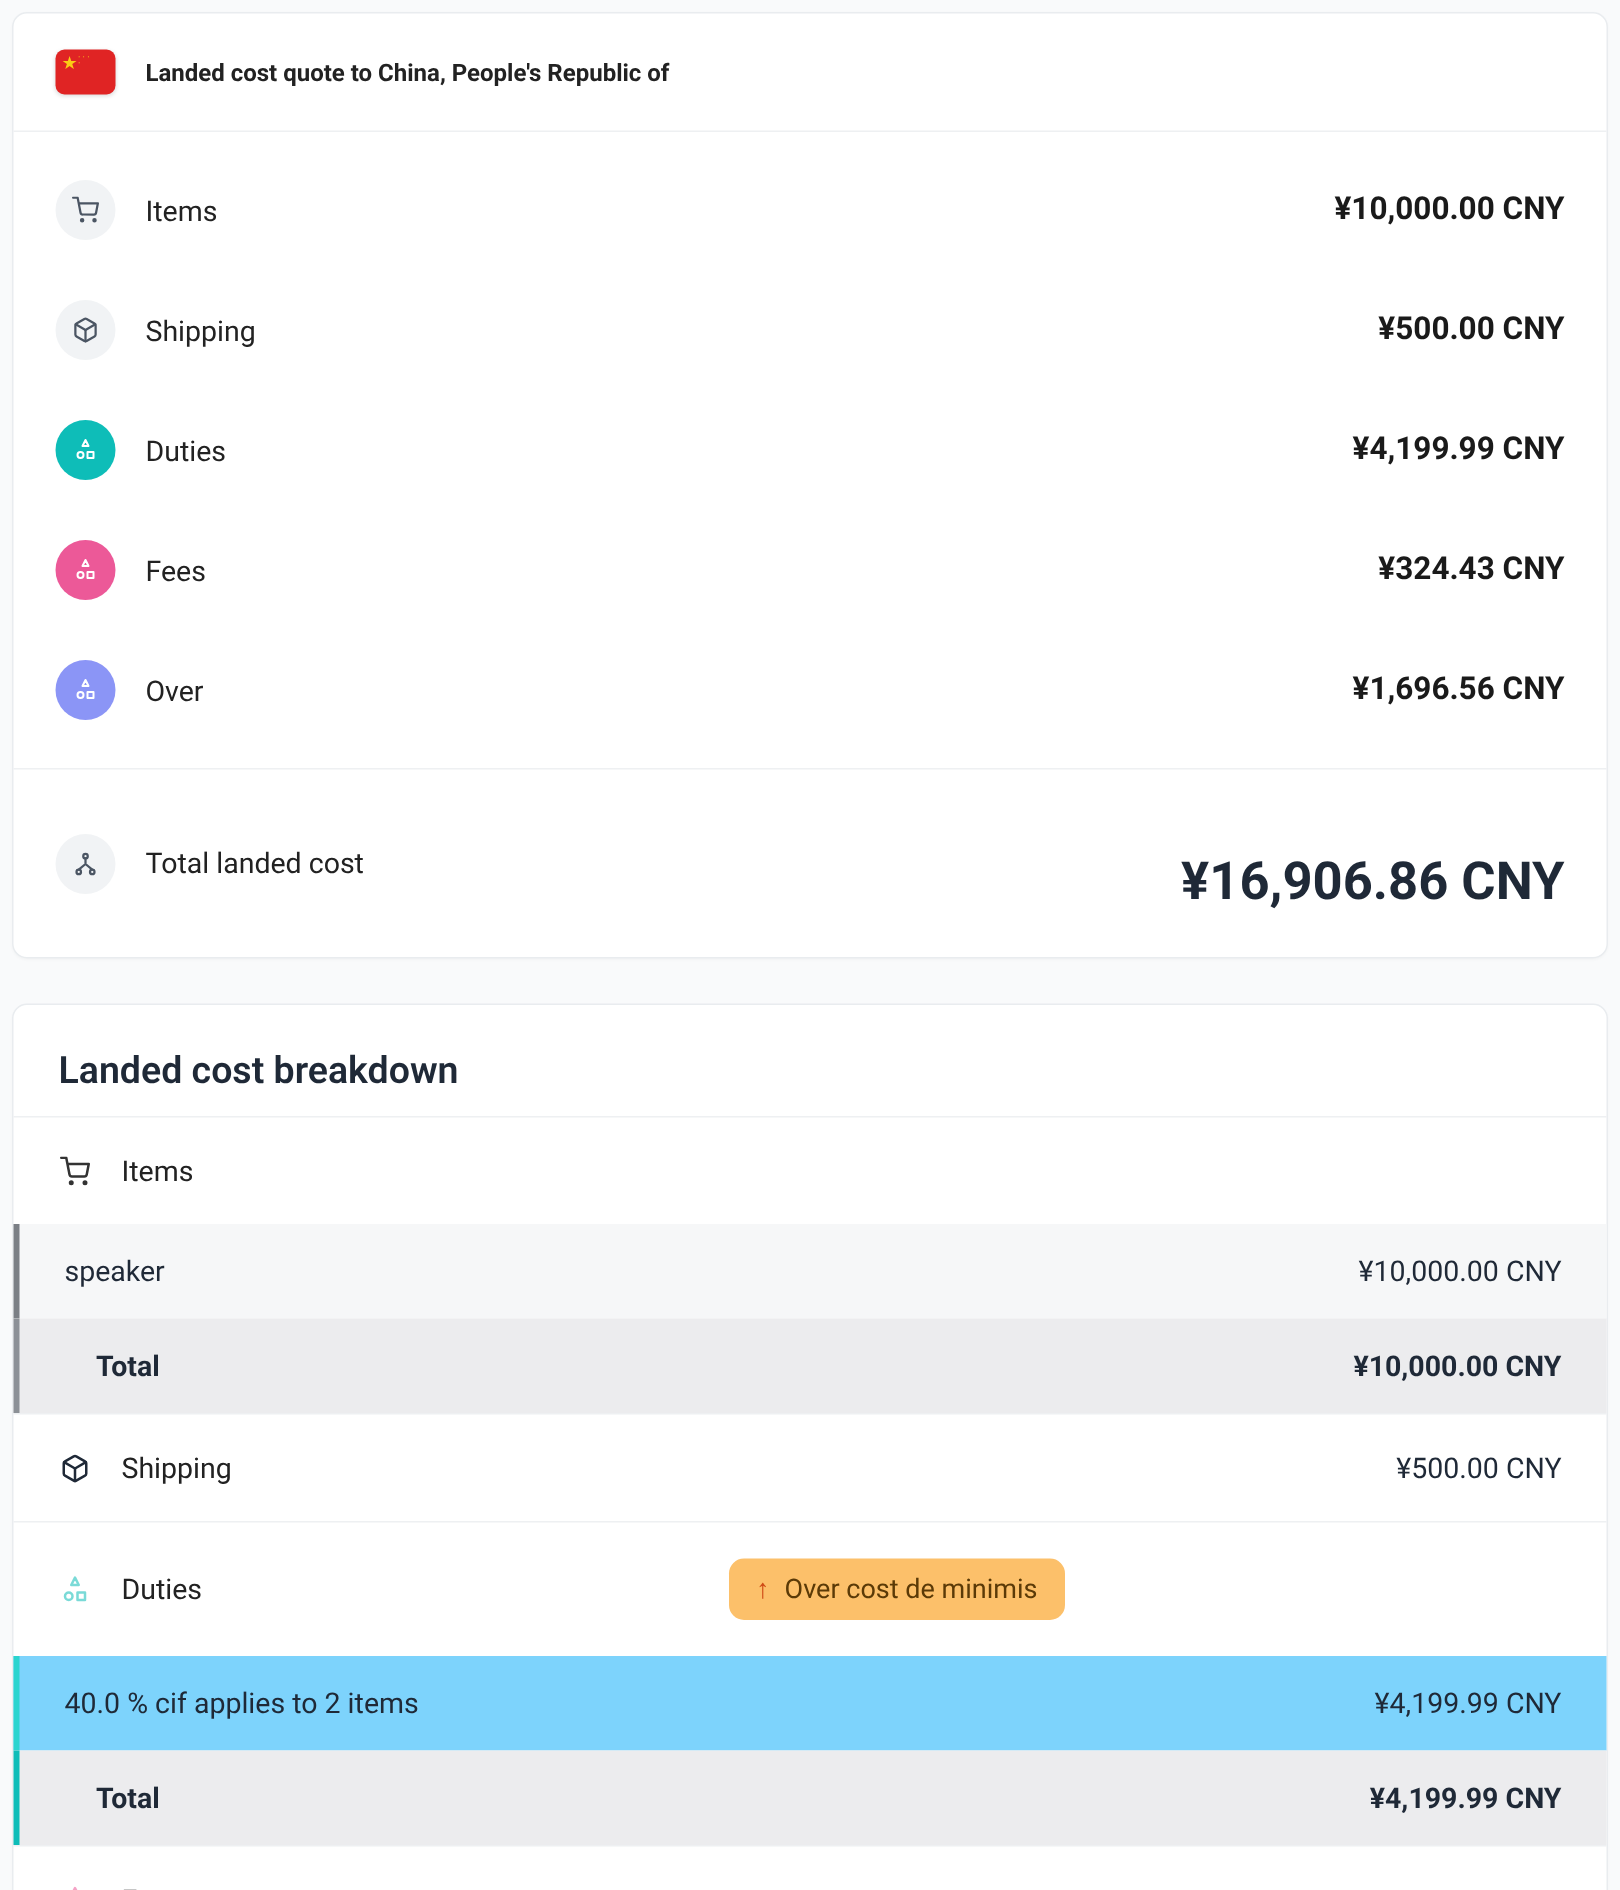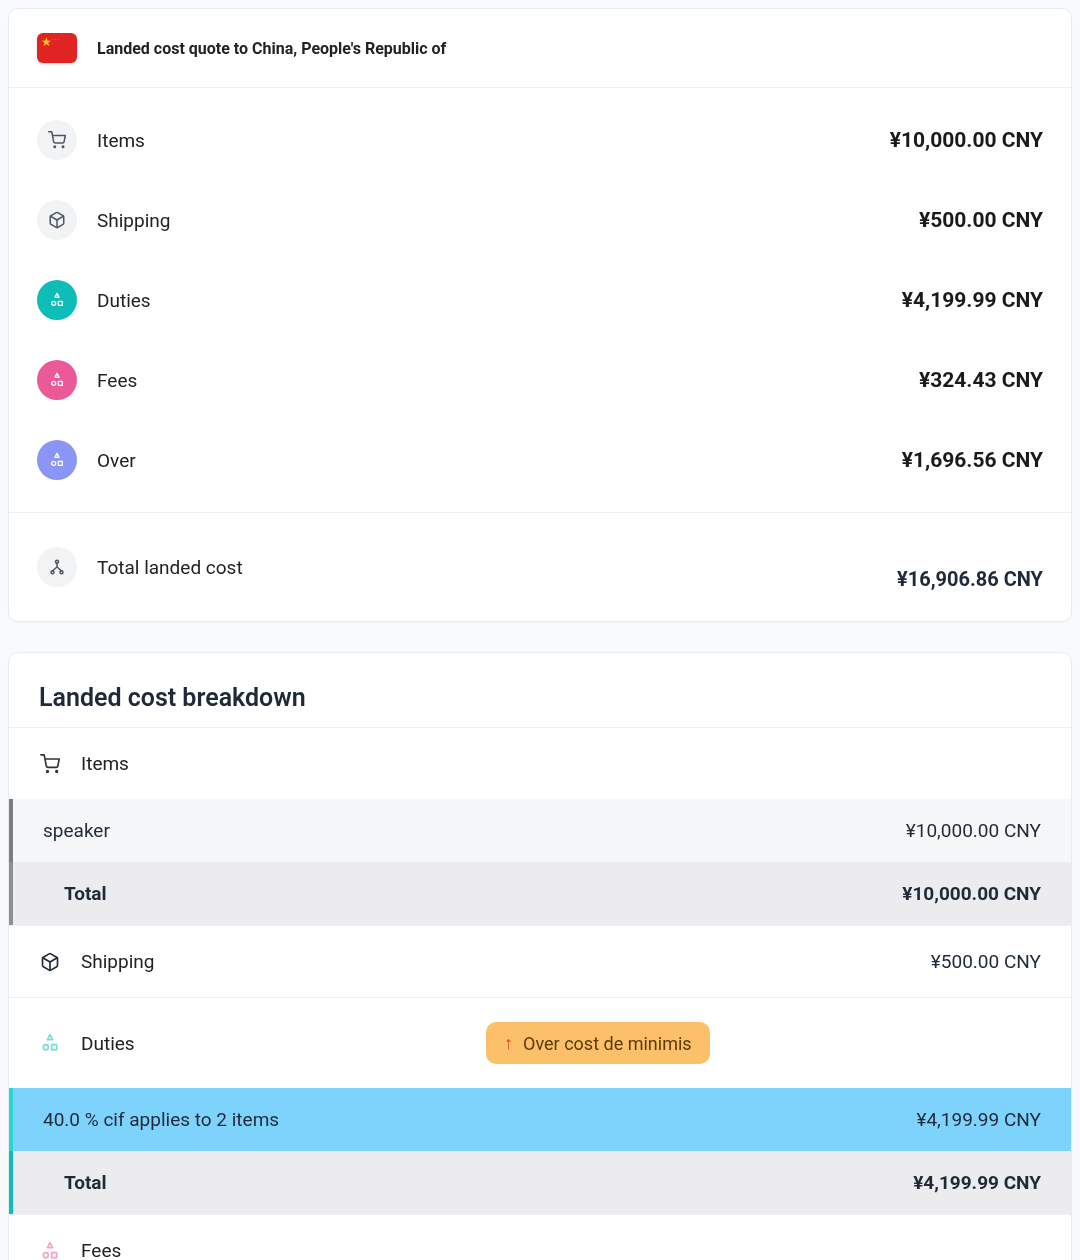--- a/index.html
+++ b/index.html
@@ -62,21 +62,21 @@
   .ic-purple { background: #8b95f6; color: #fff; }
   .row-label { font-size: 19px; color: #222; }
   .spacer { flex: 1; }
   .row-value { font-size: 21px; font-weight: 700; color: #1a1a1a; }
   .total-section {
     border-top: 1px solid #eef0f2;
     display: flex; align-items: center;
     padding: 30px 28px;
     gap: 20px;
   }
-  .total-value { font-size: 20px; font-weight: 700; margin-top: 24px; }
+  .total-value { font-size: 35px; font-weight: 700; margin-top: 24px; }
 
   .breakdown-header {
     padding: 30px 30px 15px 30px;
     border-bottom: 1px solid #eef0f2;
     font-size: 25px; font-weight: 600;
   }
 
   .section-head {
     display: flex; align-items: center; gap: 20px;
     padding: 24px 30px;

